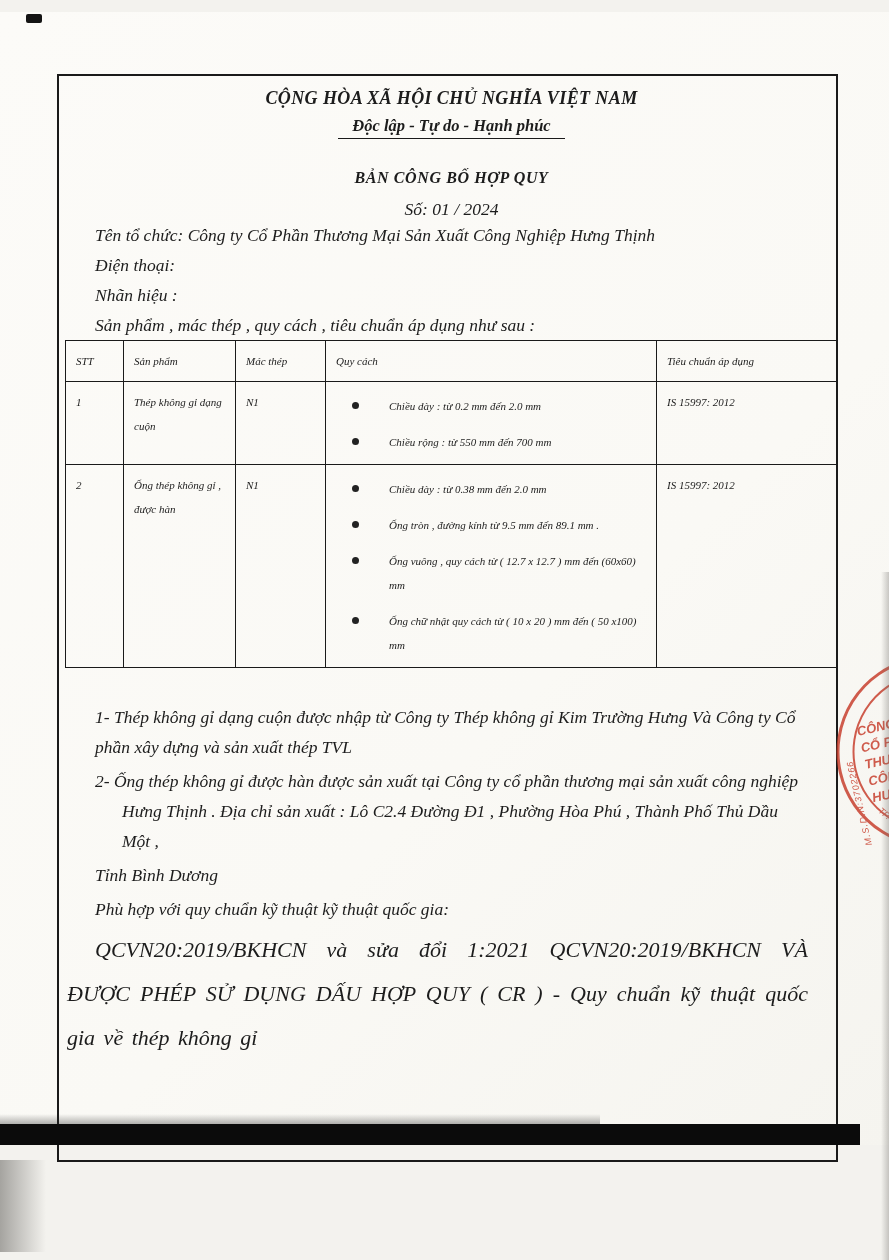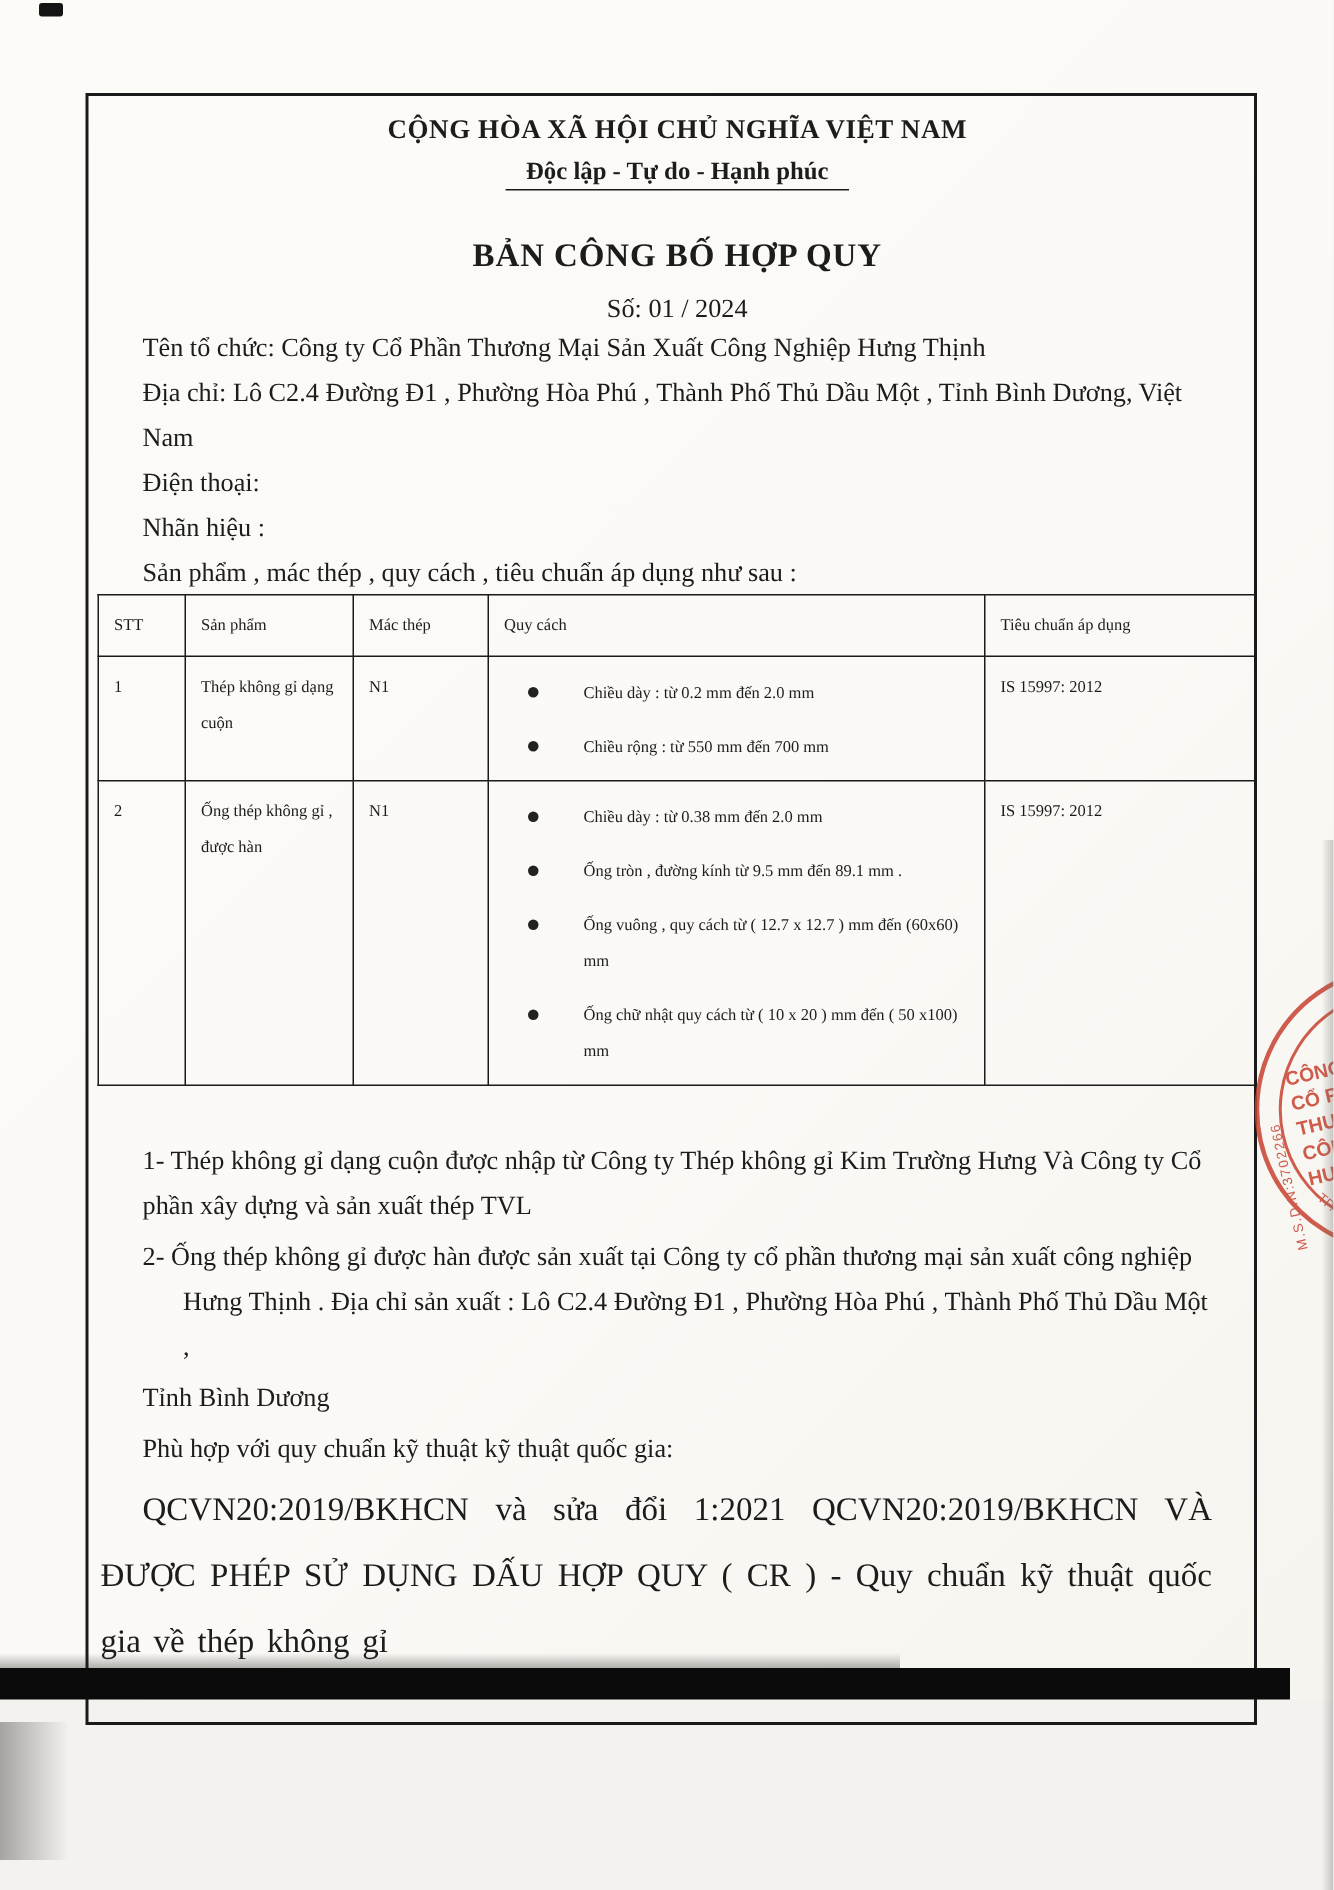--- a/index.html
+++ b/index.html
@@ -3,40 +3,41 @@
 <meta charset="utf-8">
 <style>
   html,body{margin:0;padding:0;}
   body{
     width:889px;height:1260px;position:relative;overflow:hidden;
     background:#f3f2ee;
     font-family:"Liberation Serif","DejaVu Serif",serif;
     color:#1c1c1c;
   }
   .page{
-    position:absolute;left:0;top:0;width:889px;height:1133px;
+    position:absolute;left:0;top:12px;width:889px;height:1133px;
     background:linear-gradient(135deg,#fcfbf8 0%,#faf9f5 60%,#f5f4ef 100%);
+    font-style:italic;
   }
   
   .mark-topleft{position:absolute;left:26px;top:2px;width:16px;height:9px;background:#141414;border-radius:2px;}
   .edge-bottom{position:absolute;left:0;bottom:0;width:860px;height:21px;background:#0b0b0b;}
   .edge-bottom-fade{position:absolute;left:0;bottom:21px;width:600px;height:10px;background:linear-gradient(to top,rgba(40,40,40,.35),transparent);}
   .smudge-left{position:absolute;left:0;top:1148px;width:46px;height:92px;background:linear-gradient(to right,rgba(70,68,64,.45),transparent);}
   .edge-right{position:absolute;right:0;top:560px;width:8px;height:700px;background:linear-gradient(to left,rgba(110,108,104,.35),transparent);}
   
   .frame{
     position:absolute;left:57px;top:62px;width:781px;height:1088px;
     border:2px solid #1a1a1a;box-sizing:border-box;
     padding:8px 28px 0 36px;
   }
   .center{text-align:center;}
   .national-title{font-weight:bold;font-size:18px;letter-spacing:.4px;margin-top:4px;}
   .motto{font-weight:bold;font-size:16.5px;margin-top:7px;}
   .motto span{display:inline-block;border-bottom:1.6px solid #1a1a1a;padding:0 14px 2px 14px;}
-  .doc-title{font-weight:bold;font-size:22px;letter-spacing:.6px;margin-top:30px;}
+  .doc-title{font-weight:bold;font-size:16px;letter-spacing:.6px;margin-top:30px;}
   .doc-number{font-size:17.5px;margin-top:12px;}
   p.body{font-size:17.5px;line-height:30px;margin:0;}
   .mt1{margin-top:14px;} .mt2{margin-top:4px;}
   .b{font-weight:bold;}
   
   table.main{
     border-collapse:collapse;margin-left:-30px;
     width:771px;table-layout:fixed;font-size:11px;
   }
   table.main td,table.main th{
@@ -77,21 +78,20 @@
 
   <div class="frame">
 
     <div class="center national-title">CỘNG HÒA XÃ HỘI CHỦ NGHĨA VIỆT NAM</div>
     <div class="center motto"><span>Độc lập - Tự do - Hạnh phúc</span></div>
 
     <div class="center doc-title">BẢN CÔNG BỐ HỢP QUY</div>
     <div class="center doc-number">Số: 01 / 2024</div>
 
     <p class="body mt1">Tên tổ chức: Công ty Cổ Phần Thương Mại Sản Xuất Công Nghiệp Hưng Thịnh</p>
-    <p class="body mt2">Địa chỉ: Lô C2.4 Đường Đ1 , Phường Hòa Phú , Thành Phố Thủ Dầu Một , Tỉnh Bình Dương, Việt Nam</p>
     <p class="body mt2">Điện thoại:</p>
     <p class="body mt2">Nhãn hiệu :</p>
     <p class="body mt2">Sản phẩm , mác thép , quy cách , tiêu chuẩn áp dụng như sau :</p>
 
     <table class="main">
       <colgroup>
         <col class="c-stt">
           <col class="c-sp">
           <col class="c-mac">
           <col class="c-qc">

